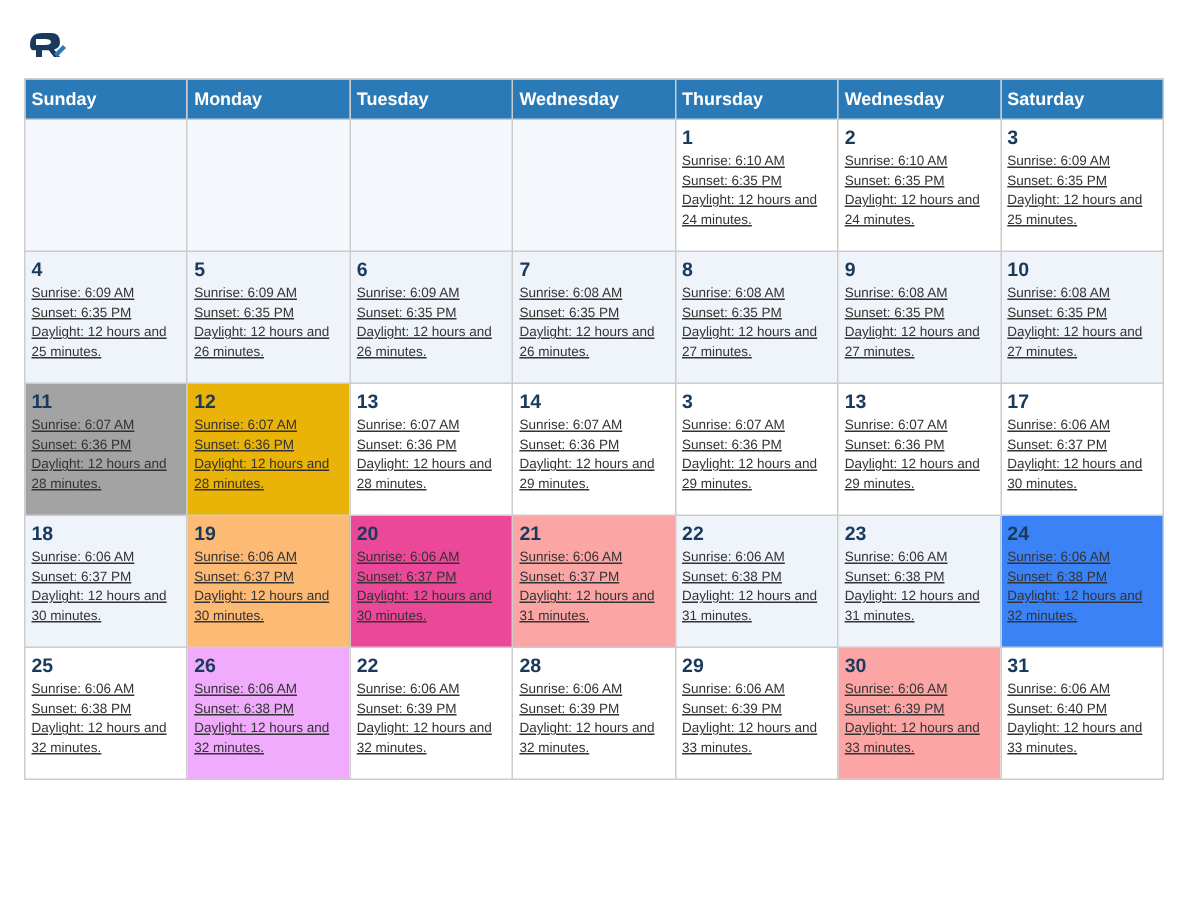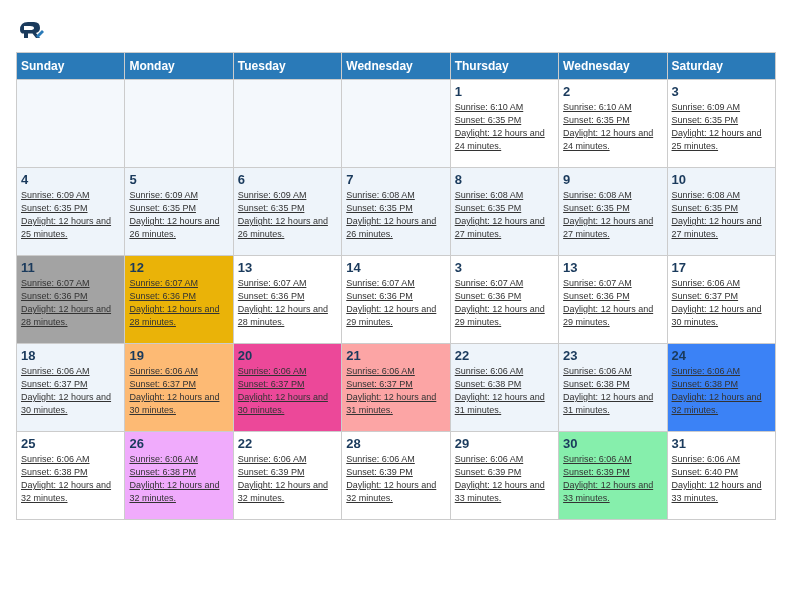--- a/index.html
+++ b/index.html
@@ -313,21 +313,21 @@
           <div class="cell-info" style="white-space: pre-line;">Sunrise: 6:06 AM
 Sunset: 6:39 PM
 Daylight: 12 hours and 32 minutes.</div>
         </td>
         <td class="has-data" style="background-color: rgb(255, 255, 255);">
           <span class="day-number">29</span>
           <div class="cell-info" style="white-space: pre-line;">Sunrise: 6:06 AM
 Sunset: 6:39 PM
 Daylight: 12 hours and 33 minutes.</div>
         </td>
-        <td class="has-data" style="background-color: #86efac;">
+        <td class="has-data" style="background-color: #fca5a5;">
           <span class="day-number">30</span>
           <div class="cell-info" style="white-space: pre-line;">Sunrise: 6:06 AM
 Sunset: 6:39 PM
 Daylight: 12 hours and 33 minutes.</div>
         </td>
         <td class="has-data" style="background-color: rgb(255, 255, 255);">
           <span class="day-number">31</span>
           <div class="cell-info" style="white-space: pre-line;">Sunrise: 6:06 AM
 Sunset: 6:40 PM
 Daylight: 12 hours and 33 minutes.</div>

